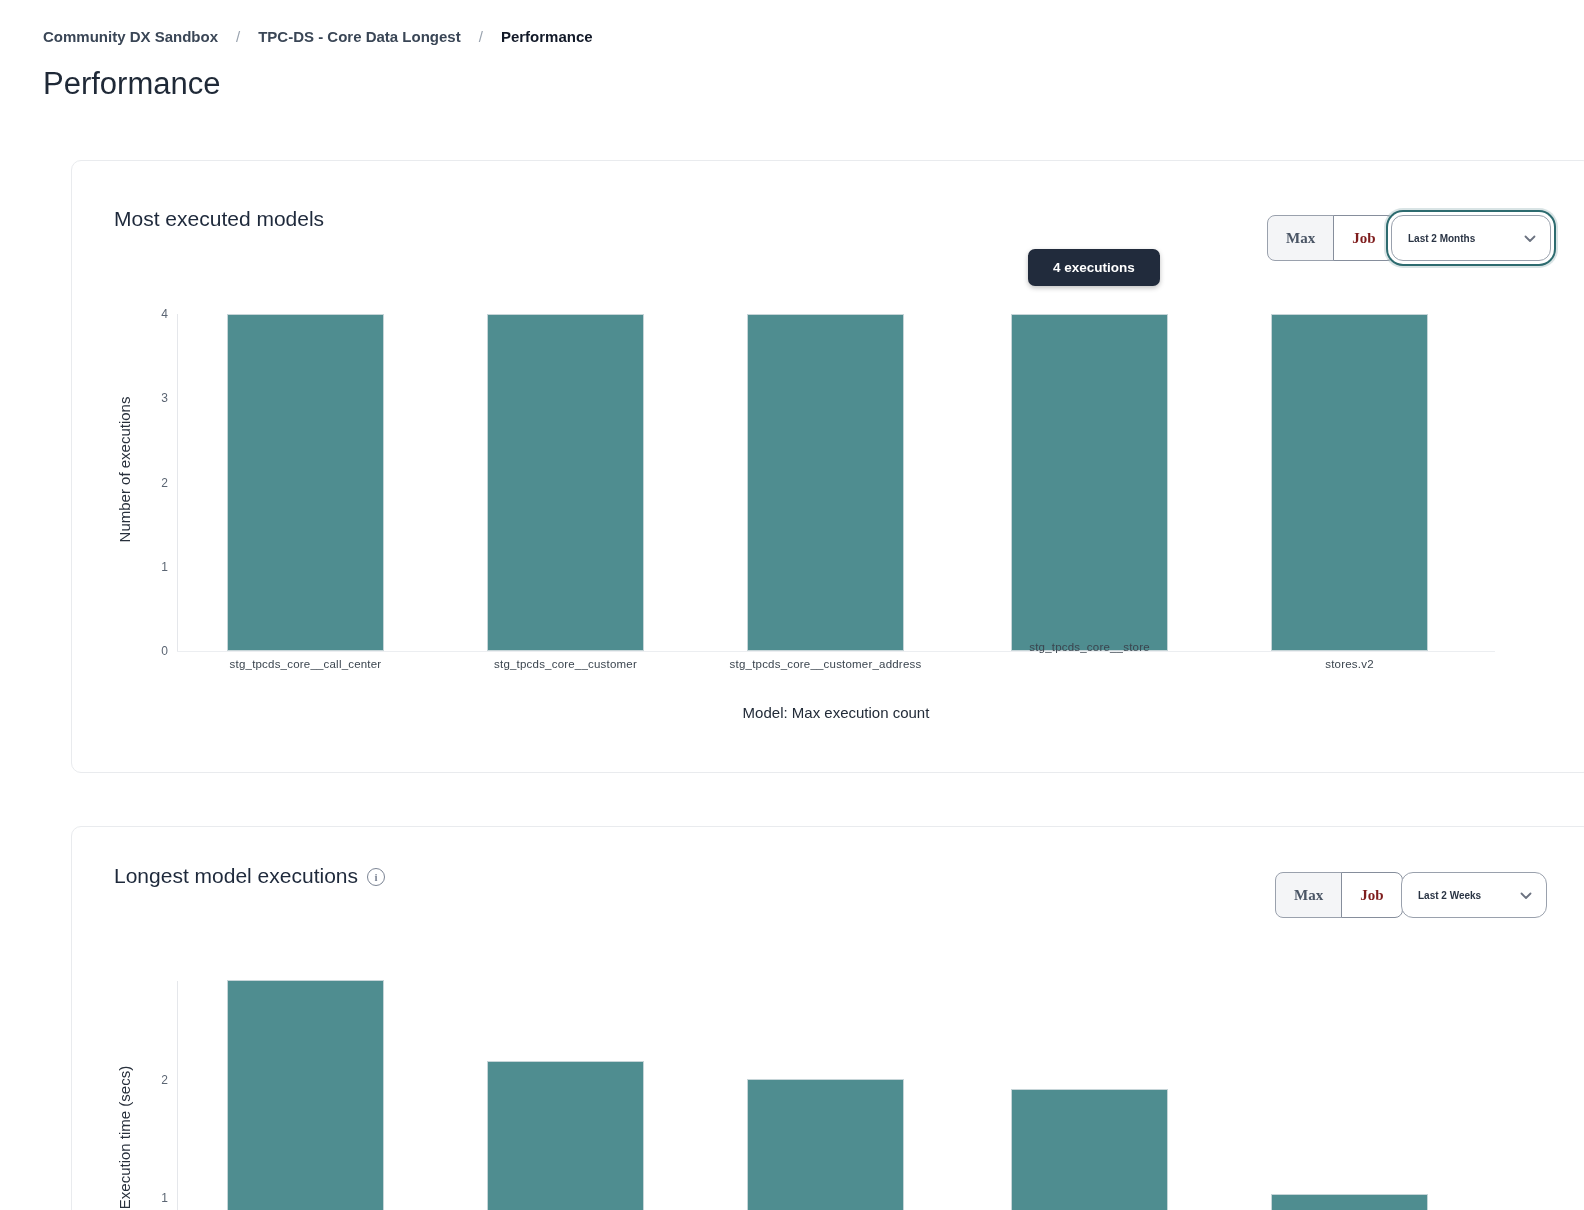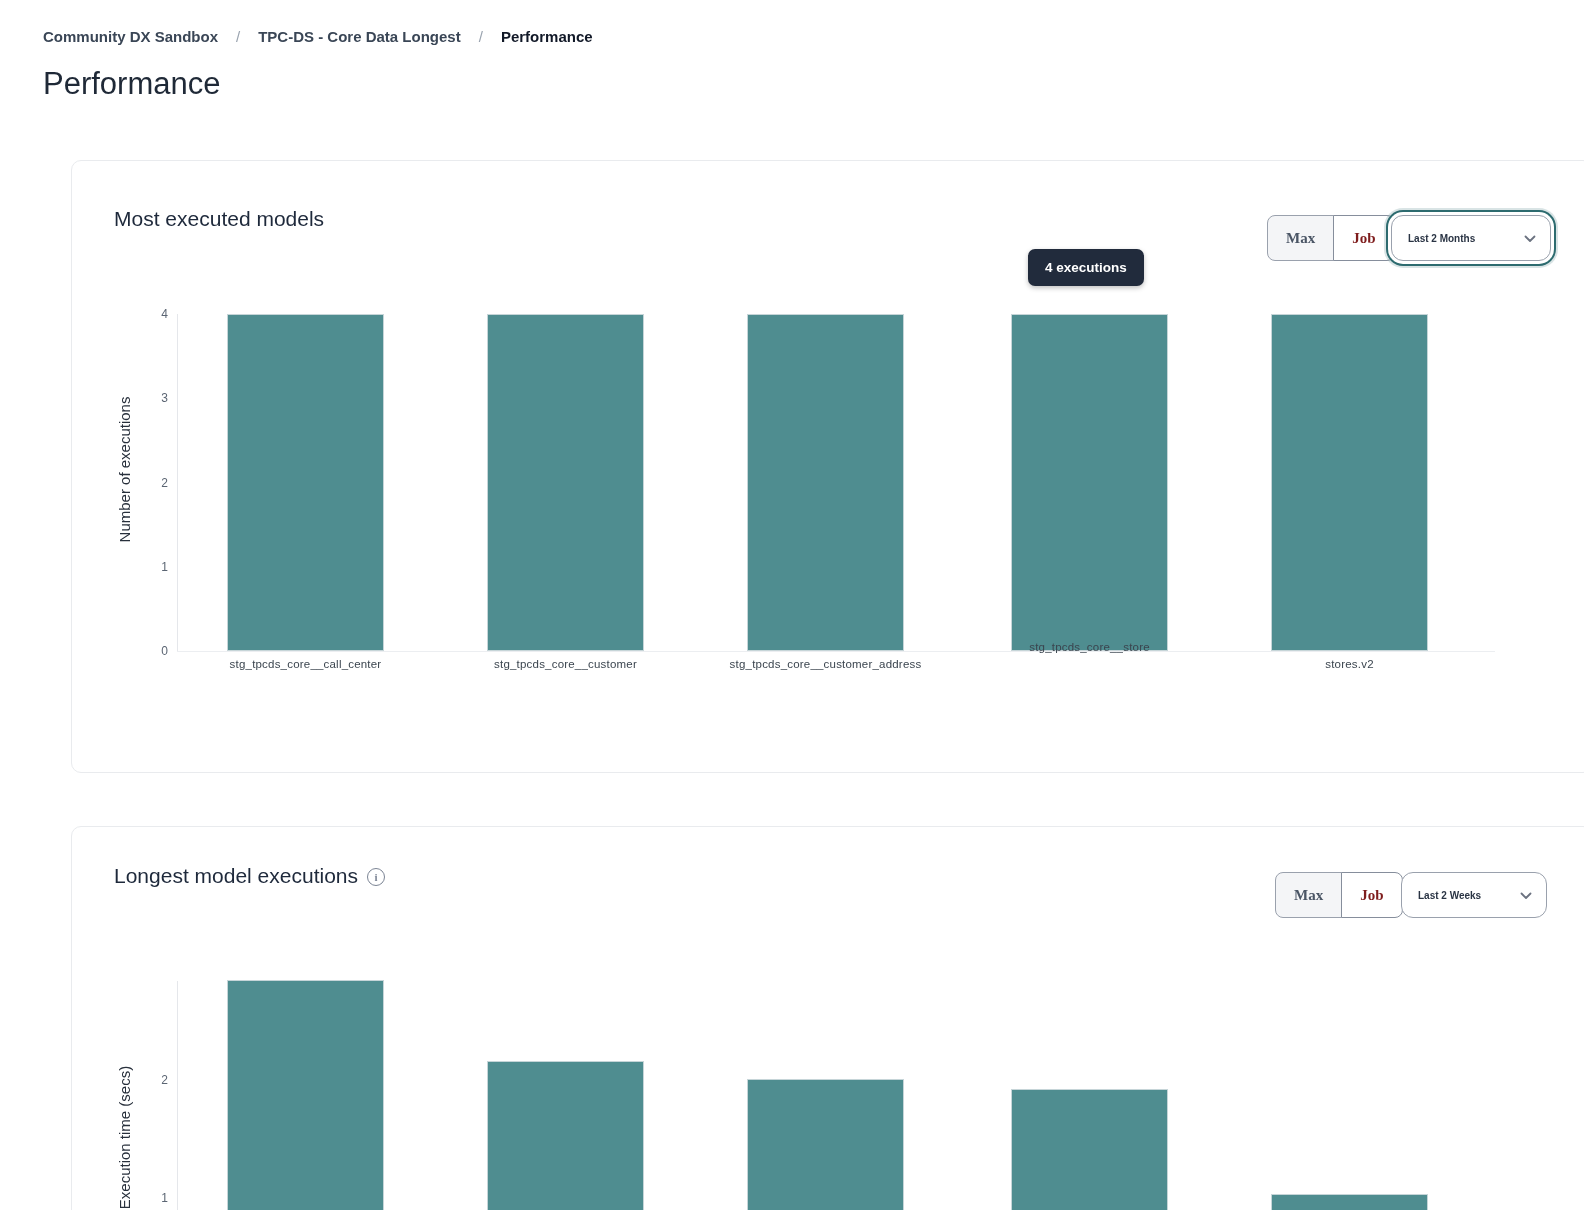--- a/index.html
+++ b/index.html
@@ -74,21 +74,21 @@
     font-size:10px; font-weight:600; color:#2a3444; cursor:pointer;
   }
   #card-1 .range-select { left:1319px; top:54px; width:160px;
     box-shadow:0 0 0 3px #ffffff, 0 0 0 5px #2d6b6f, 0 0 0 7px rgba(45,107,111,0.18);
   }
   #card-2 .range-select { left:1329px; top:45px; width:146px; }
   .chev { display:block; margin-top:1px; }
   
   .chart-tooltip {
     position:absolute; left:956px; top:88px;
-    height:37px; padding:0 17px;
+    height:37px; padding:0 25px;
     background:#212b3c; border-radius:7px;
     color:#ffffff; font-size:13.5px; font-weight:700;
     display:flex; align-items:center; justify-content:center;
     box-shadow:0 2px 5px rgba(0,0,0,0.25);
   }
   
   .y-axis-line { position:absolute; width:1px; background:#e5e7eb; }
   .baseline    { position:absolute; height:1px; background:#eceef1; }
   .y-tick {
     position:absolute; width:40px; text-align:right;
@@ -165,20 +165,21 @@
         <div class="bar" style="left: 675px; top: 153px; width: 157px; height: 337px; background: rgb(79, 141, 144);"></div>
         <div class="bar" style="left: 939px; top: 153px; width: 157px; height: 337px; background: rgb(79, 141, 144);"></div>
         <div class="bar" style="left: 1199px; top: 153px; width: 157px; height: 337px; background: rgb(79, 141, 144);"></div>
         <div class="x-tick" style="left: 83.5px; top: 497px;">stg_tpcds_core__call_center</div>
         <div class="x-tick" style="left: 343.5px; top: 497px;">stg_tpcds_core__customer</div>
         <div class="x-tick" style="left: 603.5px; top: 497px;">stg_tpcds_core__customer_address</div>
         <div class="x-tick" style="left: 867.5px; top: 480px;">stg_tpcds_core__store</div>
         <div class="x-tick" style="left: 1127.5px; top: 497px;">stores.v2</div>
       </div>
 
+    <div class="caption">Model: Max execution count</div>
   </section>
 
   <section class="card" id="card-2">
     <div class="card-title">
       <span>Longest model executions</span>
       <span class="info-icon">i</span>
     </div>
 
     <div class="segmented">
       <button class="seg-btn first">Max</button>

